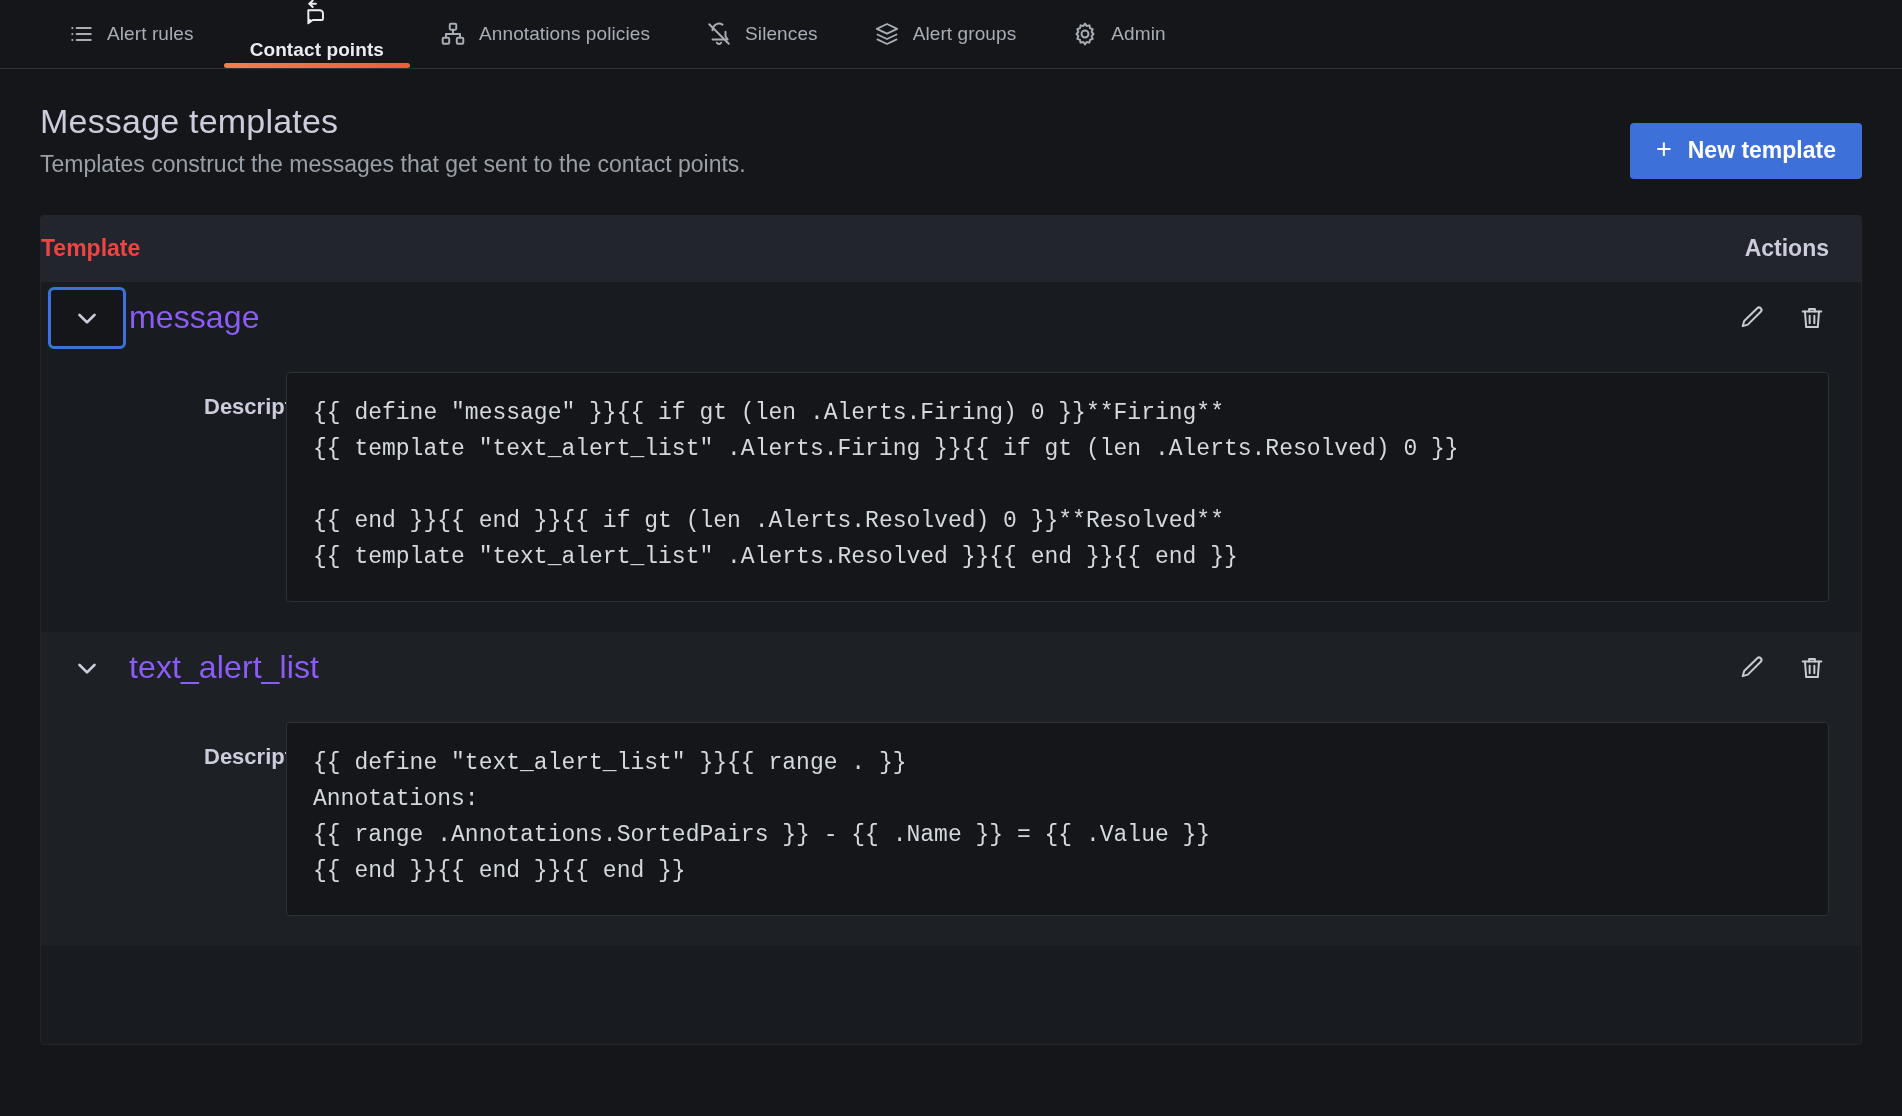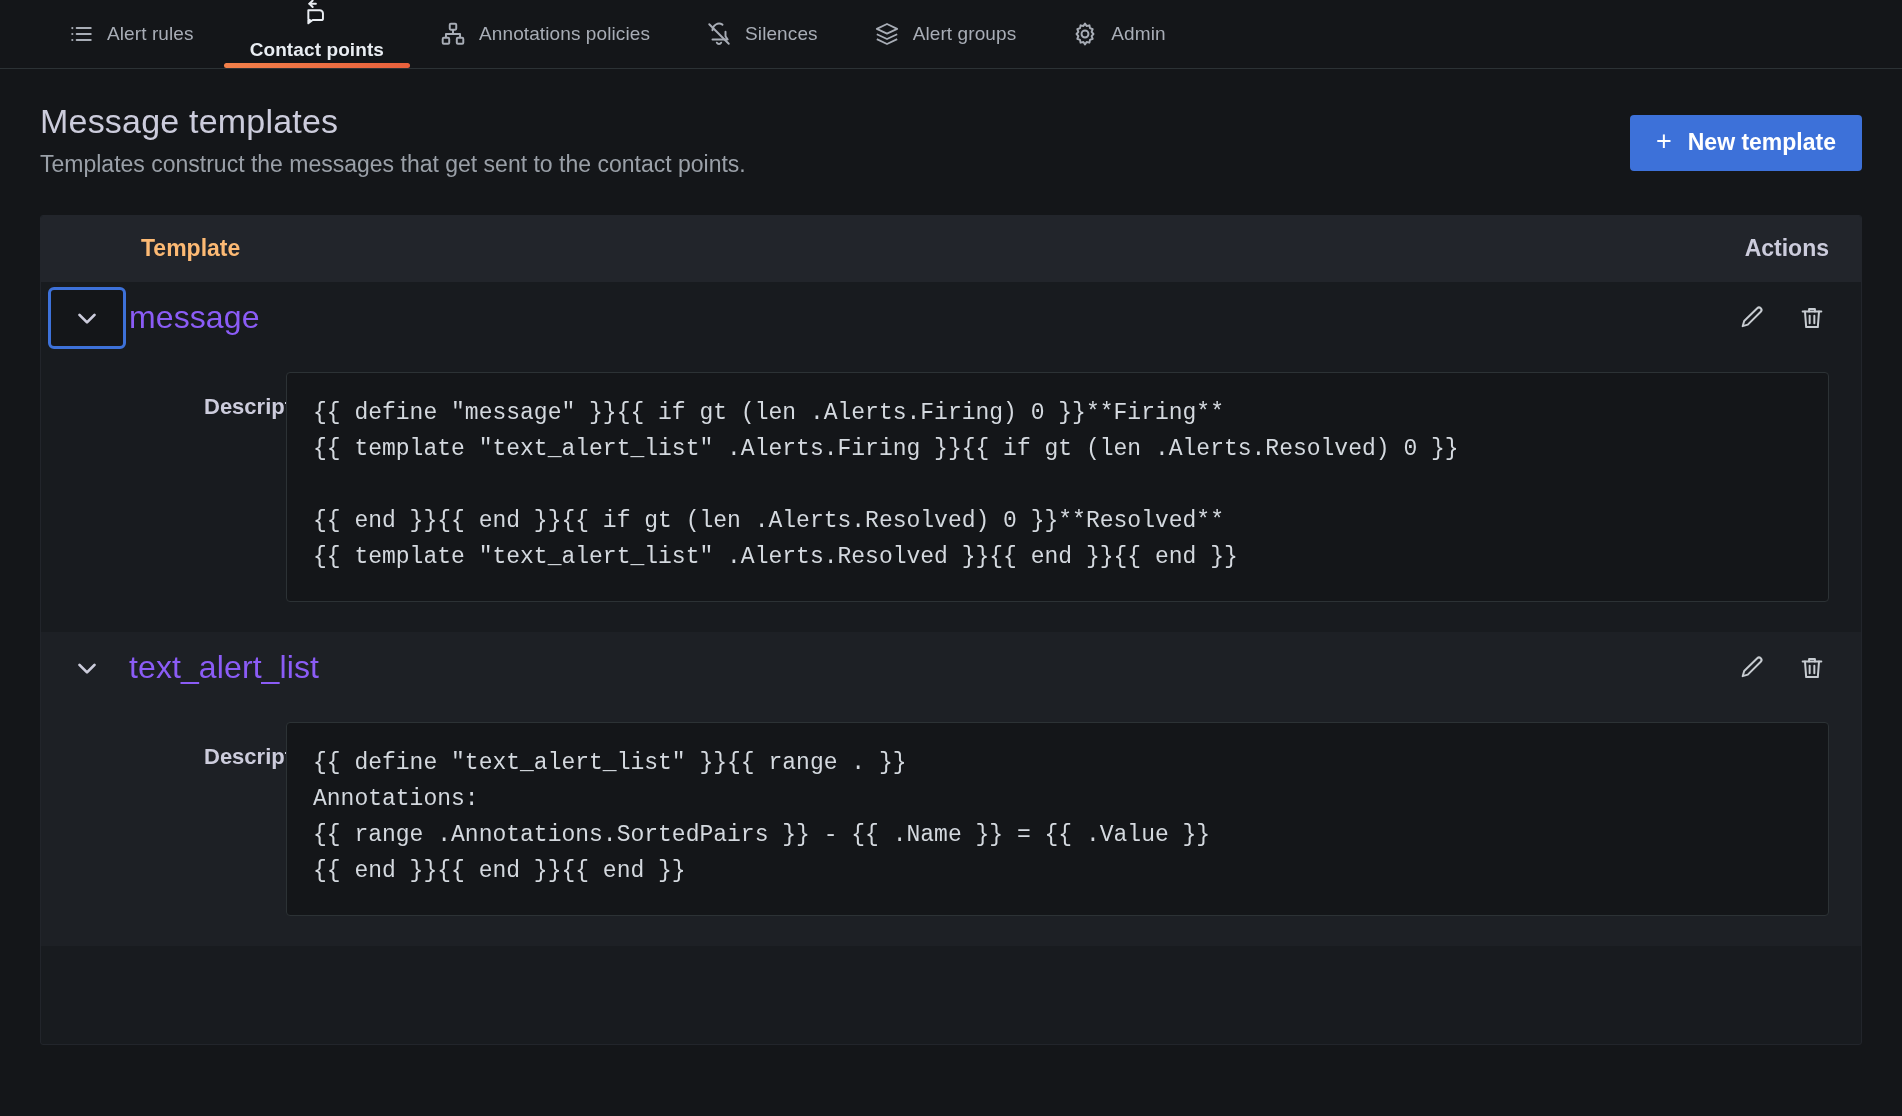--- a/index.html
+++ b/index.html
@@ -55,21 +55,21 @@
 
   
   .page {
     padding: 0 40px;
     background: #141619;
     height: calc(1116px - 69px);
   }
 
   .page-head {
     display: flex;
-    align-items: center;
+    align-items: flex-end;
     justify-content: space-between;
     padding-top: 32px;
   }
   .page-title {
     font-size: 34px;
     font-weight: 400;
     color: #ccccdc;
     margin: 0;
     line-height: 1.2;
     letter-spacing: .2px;
@@ -118,24 +118,23 @@
 
   .thead {
     display: flex;
     align-items: center;
     height: 66px;
     background: #22252b;
     padding: 0 0 0 0;
     border-bottom: 1px solid #22252b;
   }
   .th-template {
-    padding-left: 100px;
     font-size: 23px;
     font-weight: 700;
-    color: #fdba74;
+    color: #ef4444;
   }
   .th-actions {
     margin-left: auto;
     padding-right: 32px;
     font-size: 23px;
     font-weight: 700;
     color: #ccccdc;
   }
 
   .trow {

